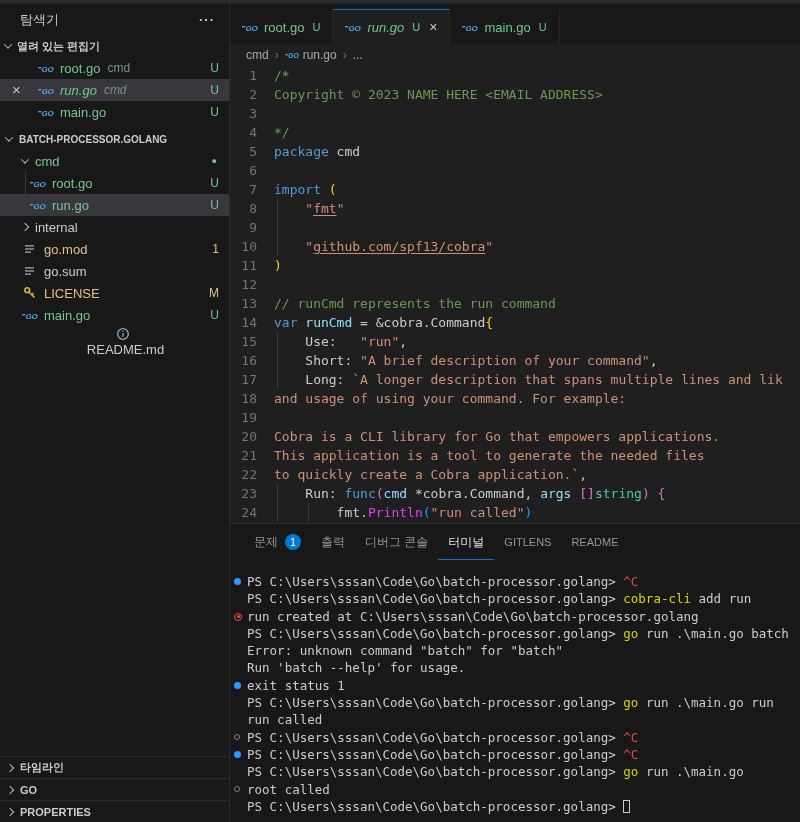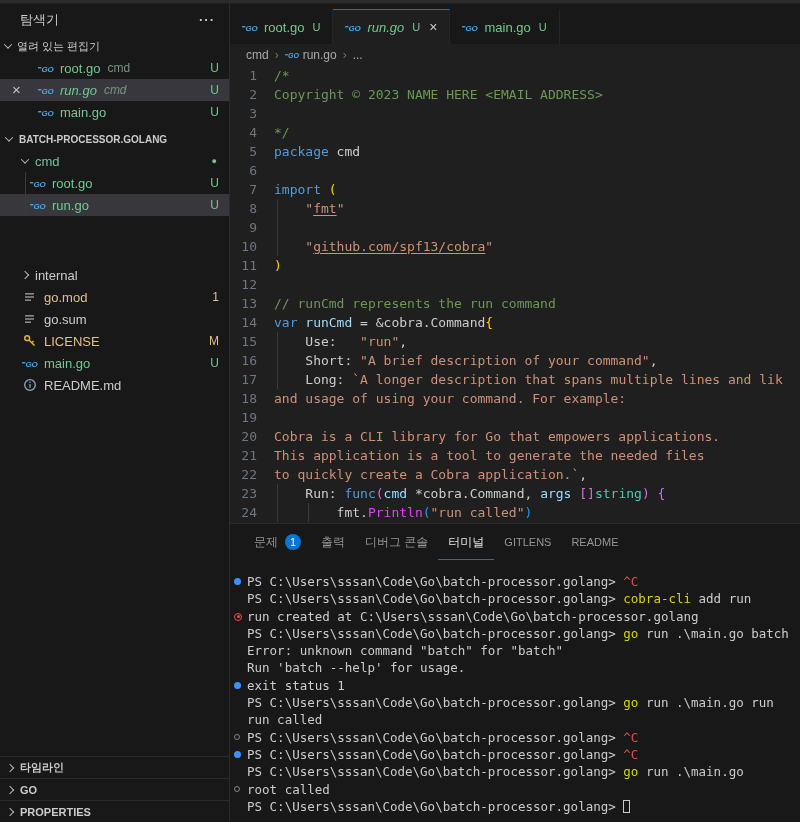--- a/index.html
+++ b/index.html
@@ -8,21 +8,21 @@
     width:800px; height:822px; overflow:hidden; position:relative;
     background:#1f1f1f; color:#cccccc;
     font-family:"Liberation Sans", sans-serif;
   }
   #top-strip { position:absolute; top:0; left:0; width:800px; height:4px; background:#2a2a2a; border-bottom:1px solid #222; z-index:5; }
 
   
   .sidebar { position:absolute; top:4px; left:0; width:230px; bottom:0; background:#181818; border-right:1px solid #2b2b2b; }
   .sb-title { height:31px; display:flex; align-items:center; padding:0 14px 0 20px; font-size:13px; color:#cccccc; }
   .sb-actions { margin-left:auto; letter-spacing:1px; color:#cccccc; font-weight:bold; cursor:default; }
-  .sec-header { height:22px; display:flex; align-items:center; gap:6px; padding-left:5px; font-size:11px; font-weight:normal; color:#cccccc; }
+  .sec-header { height:22px; display:flex; align-items:center; gap:6px; padding-left:5px; font-size:11px; font-weight:bold; color:#cccccc; }
   .chev { display:inline-block; width:6px; height:6px; border-right:1.3px solid #b8b8b8; border-bottom:1.3px solid #b8b8b8; flex:none; }
   .chev.down { transform:rotate(45deg) translate(-1px,-1px); }
   .chev.right { transform:rotate(-45deg); }
   .row { height:22px; display:flex; align-items:center; font-size:13px; position:relative; color:#cccccc; }
   .row.selected { background:#37373d; }
   .row .icon { width:16px; height:16px; margin-right:6px; flex:none; display:flex; align-items:center; justify-content:center; }
   .row .lbl { white-space:nowrap; }
   .row .desc { margin-left:7px; font-size:12px; color:#79937f; }
   .row .sp { flex:1; }
   .row .bdg { margin-right:10px; font-size:12px; }
@@ -156,21 +156,21 @@
         <span class="icon">
           <svg width="16" height="16" viewBox="0 0 16 16">
             <rect x="0" y="7.1" width="3.4" height="1.3" fill="#4aa8e8"></rect>
             <text x="3.4" y="11.5" font-size="8" font-style="italic" font-weight="bold" fill="#4aa8e8" font-family="Liberation Sans,sans-serif">GO</text>
           </svg>
         </span>
         <span class="lbl c-green">run.go</span>
         <span class="sp"></span>
         <span class="bdg c-green">U</span>
       </div>
-      <div class="row" style="padding-left: 22px; margin-top: 48px;">
+      <div class="row" style="padding-left: 22px;">
         <span class="chev right" style="margin-right: 7px;"></span>
         <span class="lbl c-default">internal</span>
         <span class="sp"></span>
       </div>
       <div class="row" style="padding-left: 22px;">
         <span class="icon">
           <svg width="14" height="14" viewBox="0 0 14 14">
             <g fill="#8a8a8a">
               <rect x="2" y="3" width="9" height="1.6"></rect>
               <rect x="2" y="6.2" width="9" height="1.6"></rect>
@@ -212,21 +212,21 @@
         <span class="icon">
           <svg width="16" height="16" viewBox="0 0 16 16">
             <rect x="0" y="7.1" width="3.4" height="1.3" fill="#4aa8e8"></rect>
             <text x="3.4" y="11.5" font-size="8" font-style="italic" font-weight="bold" fill="#4aa8e8" font-family="Liberation Sans,sans-serif">GO</text>
           </svg>
         </span>
         <span class="lbl c-green">main.go</span>
         <span class="sp"></span>
         <span class="bdg c-green">U</span>
       </div>
-      <div class="row" style="padding-left: 22px;">
+      <div class="row" style="padding-left: 22px; flex-direction: column;">
         <span class="icon">
           <svg width="14" height="14" viewBox="0 0 14 14">
             <circle cx="7" cy="7" r="5.3" fill="none" stroke="#8aa9c0" stroke-width="1.3"></circle>
             <rect x="6.35" y="6.1" width="1.3" height="3.7" fill="#8aa9c0"></rect>
             <rect x="6.35" y="3.6" width="1.3" height="1.3" fill="#8aa9c0"></rect>
           </svg>
         </span>
         <span class="lbl c-default">README.md</span>
         <span class="sp"></span>
       </div>

